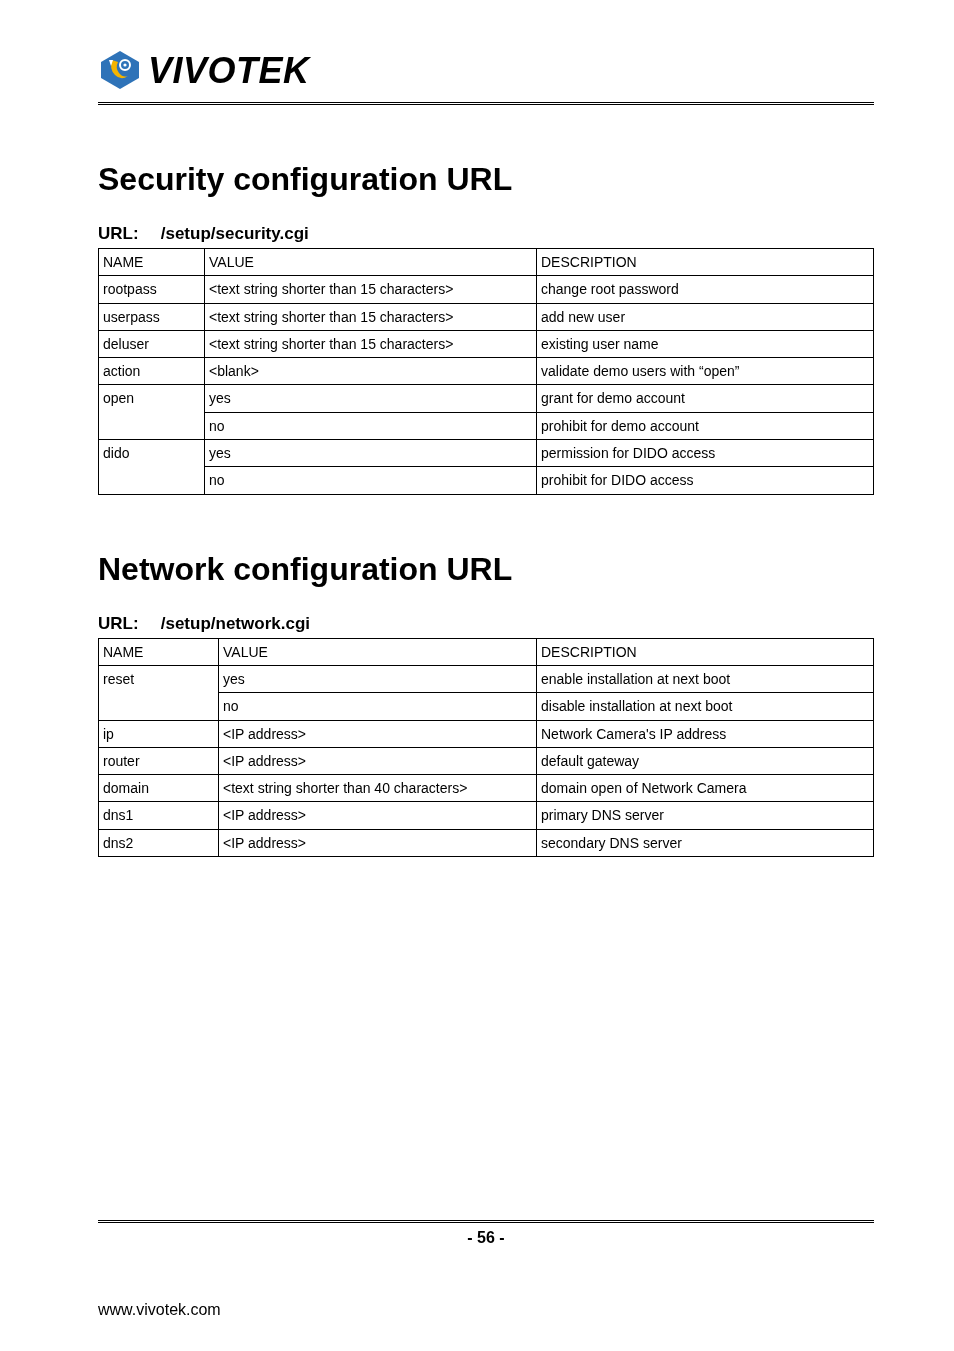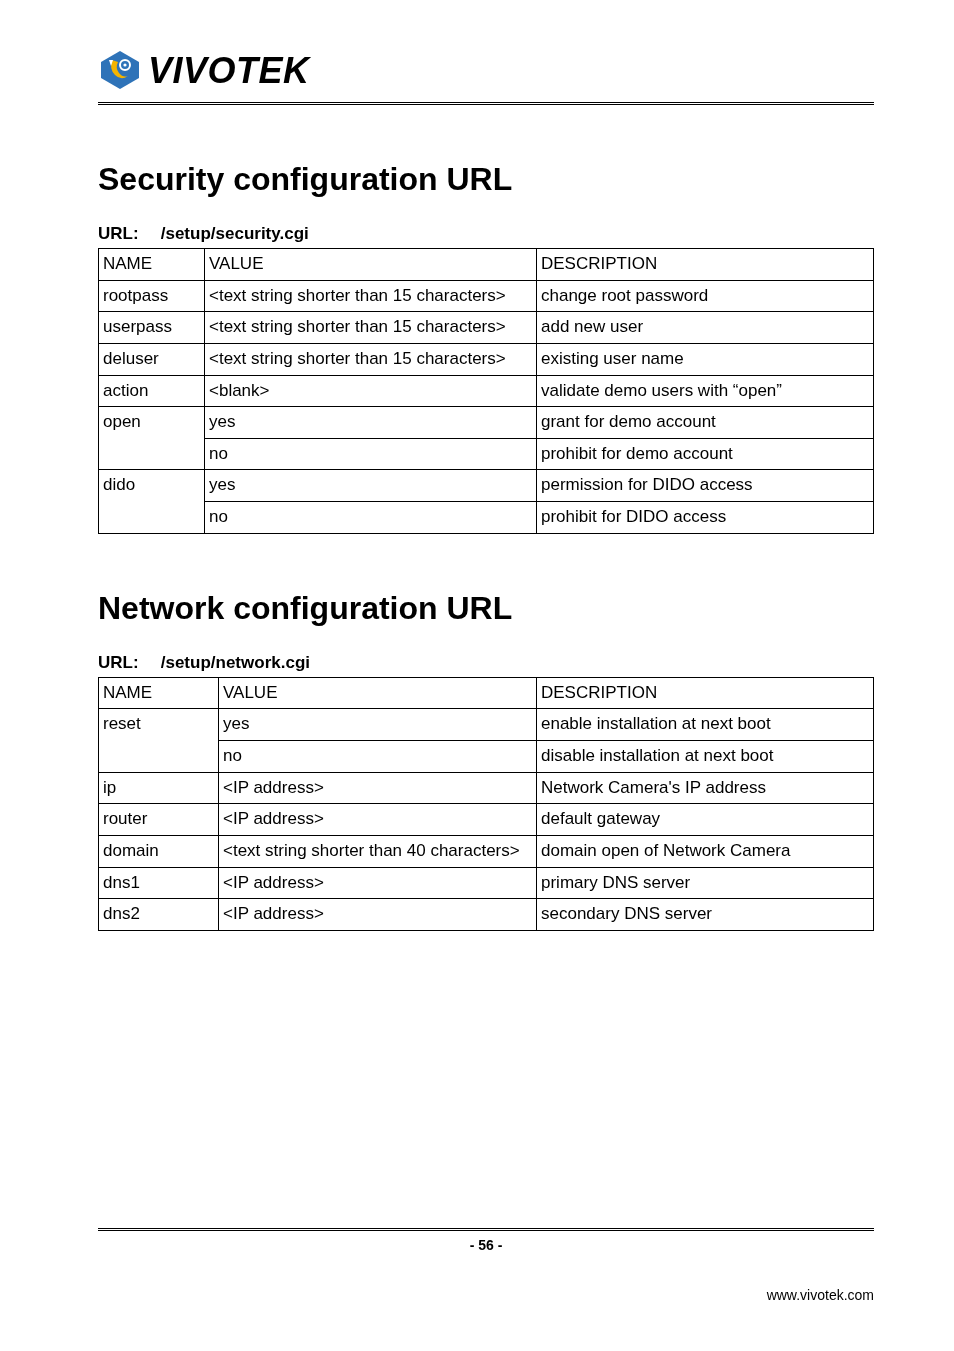--- a/index.html
+++ b/index.html
@@ -44,50 +44,50 @@
   .url-line {
     font-size: 17px;
     margin: 0 0 4px 0;
     font-weight: bold;
   }
   .url-line .lbl { display:inline-block; width:58px; }
   table.data {
     border-collapse: collapse;
     width: 100%;
     table-layout: fixed;
-    font-size: 17px;
+    font-size: 14px;
     padding-left: 16px;
   }
   table.data td {
     border: 1px solid #000;
     padding: 3px 4px 3px 4px;
     vertical-align: top;
     line-height: 1.45;
   }
   
   .no-top { border-top: none !important; }
   .no-bottom { border-bottom: none !important; }
 
   .footer {
     position: absolute;
     bottom: 0;
     left: 0;
     right: 0;
-    padding: 0 80px 48px 98px;
+    padding: 0 80px 32px 98px;
     box-sizing: border-box;
-    font-size: 14px;
+    font-size: 16px;
   }
   .footer .pg {
     text-align: center;
     font-weight: bold;
     margin-top: 6px;
   }
   .footer .site {
-    text-align: right;
-    margin-top: 34px;
+    text-align: left;
+    margin-top: 54px;
   }
   .ft-rule { border-top: 3px double #000; height:0; margin:0; }
 </style>
 </head>
 <body>
 
 <div class="page">
 
   <div class="logo">
     <span class="logo-mark">

